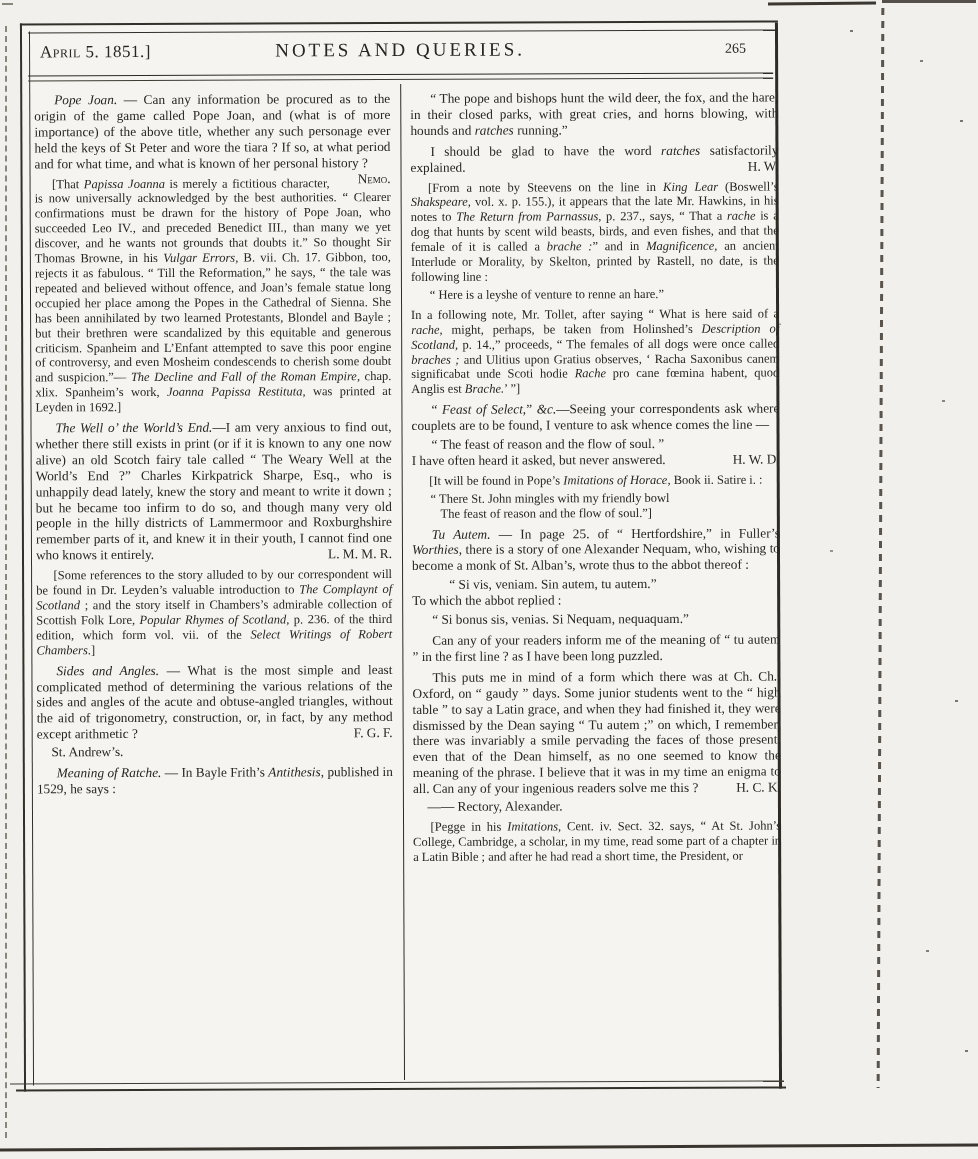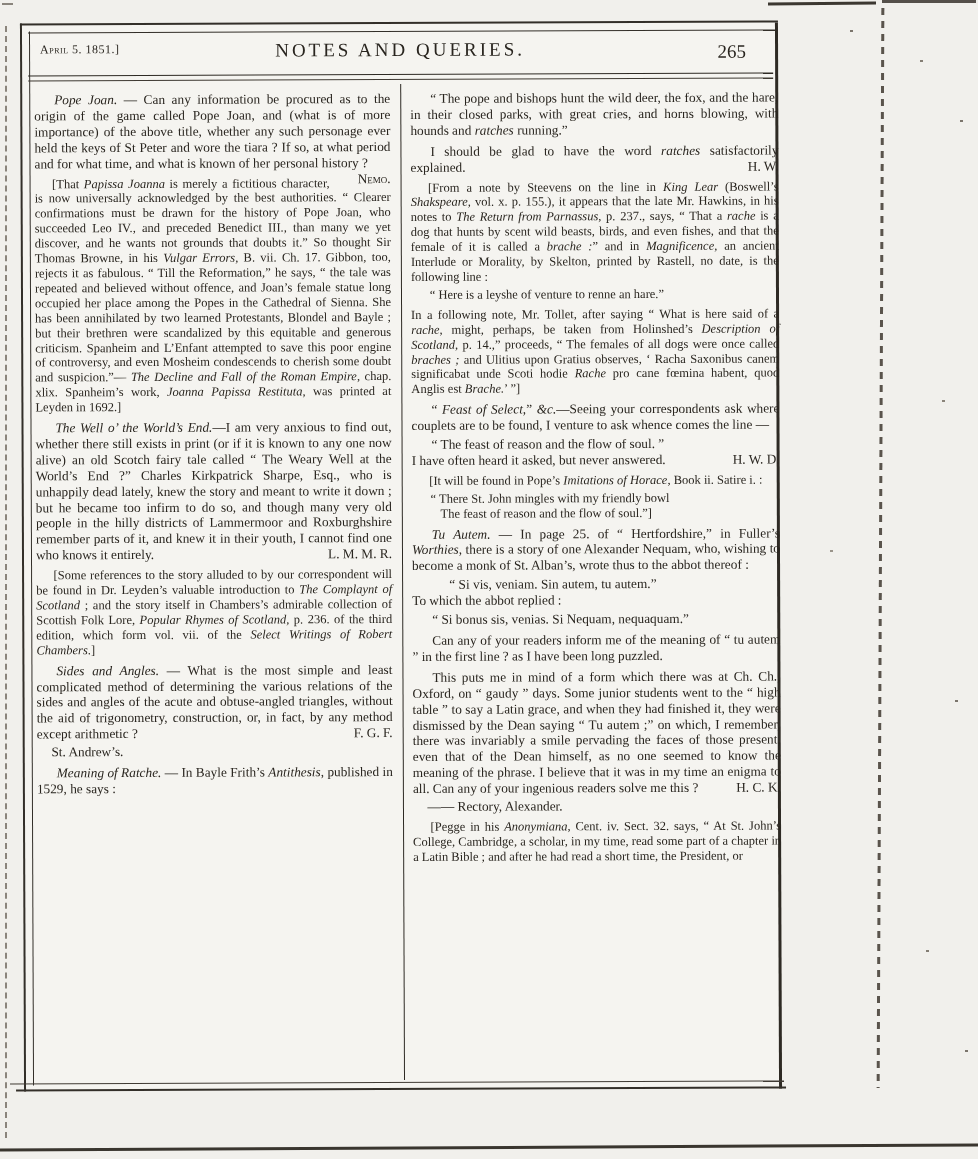--- a/index.html
+++ b/index.html
@@ -30,24 +30,24 @@
   .b-top-outer    { left:0; top:0; width:100%; height:2px; background:#332f29; }
   .b-top-inner    { left:8px; top:9px; right:3px; height:1px; background:#332f29; }
   .b-left-outer   { left:0; top:0; height:100%; width:2px; background:#332f29; }
   .b-left-inner   { left:9px; top:8px; bottom:6px; width:1px; background:#332f29; }
   .b-right        { right:0; top:2px; bottom:0; width:3px; background:#2e2a24; }
   .b-bottom-outer { bottom:0; left:-8px; right:-4px; height:2px; background:#332f29; }
   .b-bottom-inner { bottom:7px; left:-14px; right:-2px; height:1px; background:#403b34; }
 
   .hdr { position:absolute; left:12px; right:10px; top:17px; height:26px; }
   .hdr-date  { position:absolute; left:8px; top:2px; font-variant:small-caps;
-               font-size:12px; letter-spacing:0.5px; }
+               font-size:17px; letter-spacing:0.5px; }
   .hdr-title { position:absolute; left:0; right:0; top:0; text-align:center;
                font-size:19px; letter-spacing:3px; }
-  .hdr-num   { position:absolute; right:22px; top:3px; font-size:19px;font-family:Liberation Serif, serif; }
+  .hdr-num   { position:absolute; right:22px; top:3px; font-size:14px;font-family:Liberation Serif, serif; }
   .hdr-rule1 { left:8px; right:5px; top:52px; height:1px; background:#2e2a24; }
   .hdr-rule2 { left:8px; right:5px; top:57px; height:1px; background:#3f3a33; }
 
   .cols { position:absolute; left:14px; top:64px; width:744px; }
   .col  { position:absolute; top:0; }
   .col.left  { left:0;     width:356px; }
   .col.right { left:376px; width:368px; }
   .divider { position:absolute; left:366px; top:-2px; width:1px; height:996px; background:#2e2a24; }
 
   
@@ -116,18 +116,18 @@
           <p class="para note"><span>[It will be found in Pope’s </span><i>Imitations of Horace</i><span>, Book ii.  Satire i. :</span></p>
           <p class="para quote small"><span>“ There St. John mingles with my friendly bowl</span></p>
           <p class="para quote small verse2"><span>The feast of reason and the flow of soul.”]</span></p>
           <p class="para entry"><i>Tu Autem.</i><span> — In page 25. of “ Hertfordshire,” in Fuller’s </span><i>Worthies</i><span>, there is a story of one Alexander Nequam, who, wishing to become a monk of St. Alban’s, wrote thus to the abbot thereof :</span></p>
           <p class="para quote q2"><span>“ Si vis, veniam.   Sin autem, tu autem.”</span></p>
           <p class="para cont"><span>To which the abbot replied :</span></p>
           <p class="para quote"><span>“ Si bonus sis, venias.   Si Nequam, nequaquam.”</span></p>
           <p class="para entry"><span>Can any of your readers inform me of the meaning of “ tu autem ” in the first line ?  as I have been long puzzled.</span></p>
           <p class="para entry"><span>This puts me in mind of a form which there was at Ch. Ch., Oxford, on “ gaudy ” days.  Some junior students went to the “ high table ” to say a Latin grace, and when they had finished it, they were dismissed by the Dean saying “ Tu autem ;” on which, I remember, there was invariably a smile pervading the faces of those present, even that of the Dean himself, as no one seemed to know the meaning of the phrase.  I believe that it was in my time an enigma to all.  Can any of your ingenious readers solve me this ?</span><span class="sig">H. C. K.</span></p>
           <p class="para address"><span>—— Rectory, Alexander.</span></p>
-          <p class="para note"><span>[Pegge in his </span><i>Anonymiana</i><span>, Cent. iv. Sect. 32. says, “ At St. John’s College, Cambridge, a scholar, in my time, read some part of a chapter in a Latin Bible ; and after he had read a short time, the President, or</span></p>
+          <p class="para note"><span>[Pegge in his </span><i>Imitations</i><span>, Cent. iv. Sect. 32. says, “ At St. John’s College, Cambridge, a scholar, in my time, read some part of a chapter in a Latin Bible ; and after he had read a short time, the President, or</span></p>
         </div>
     </div>
   </div>
 
 </div>
 
 </body></html>

